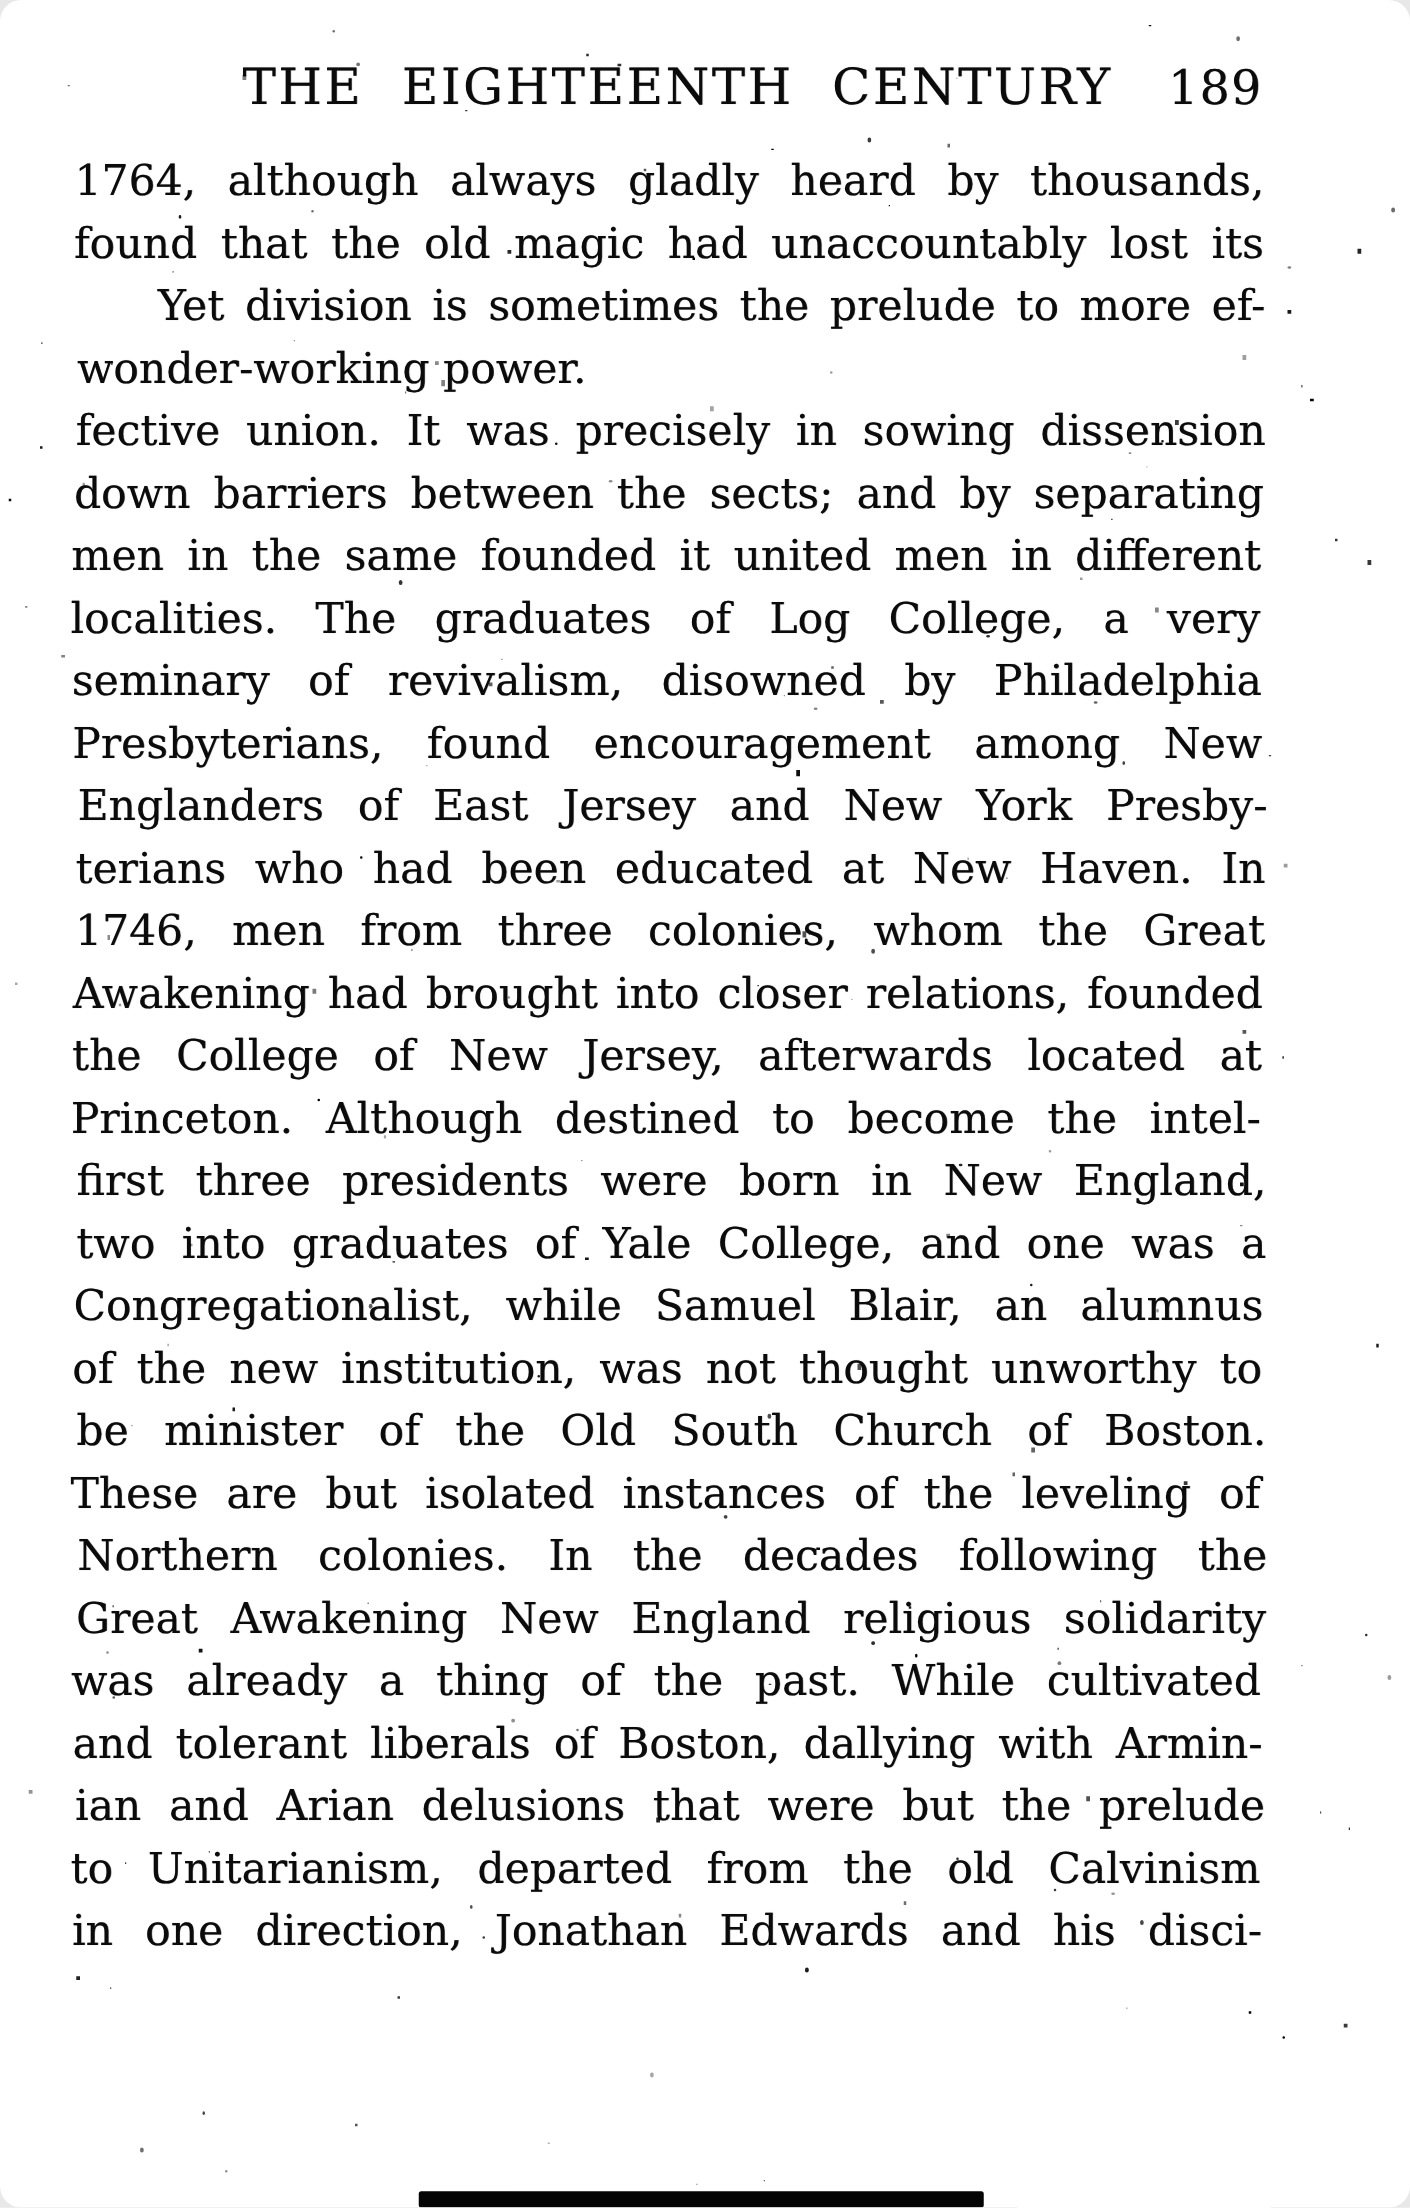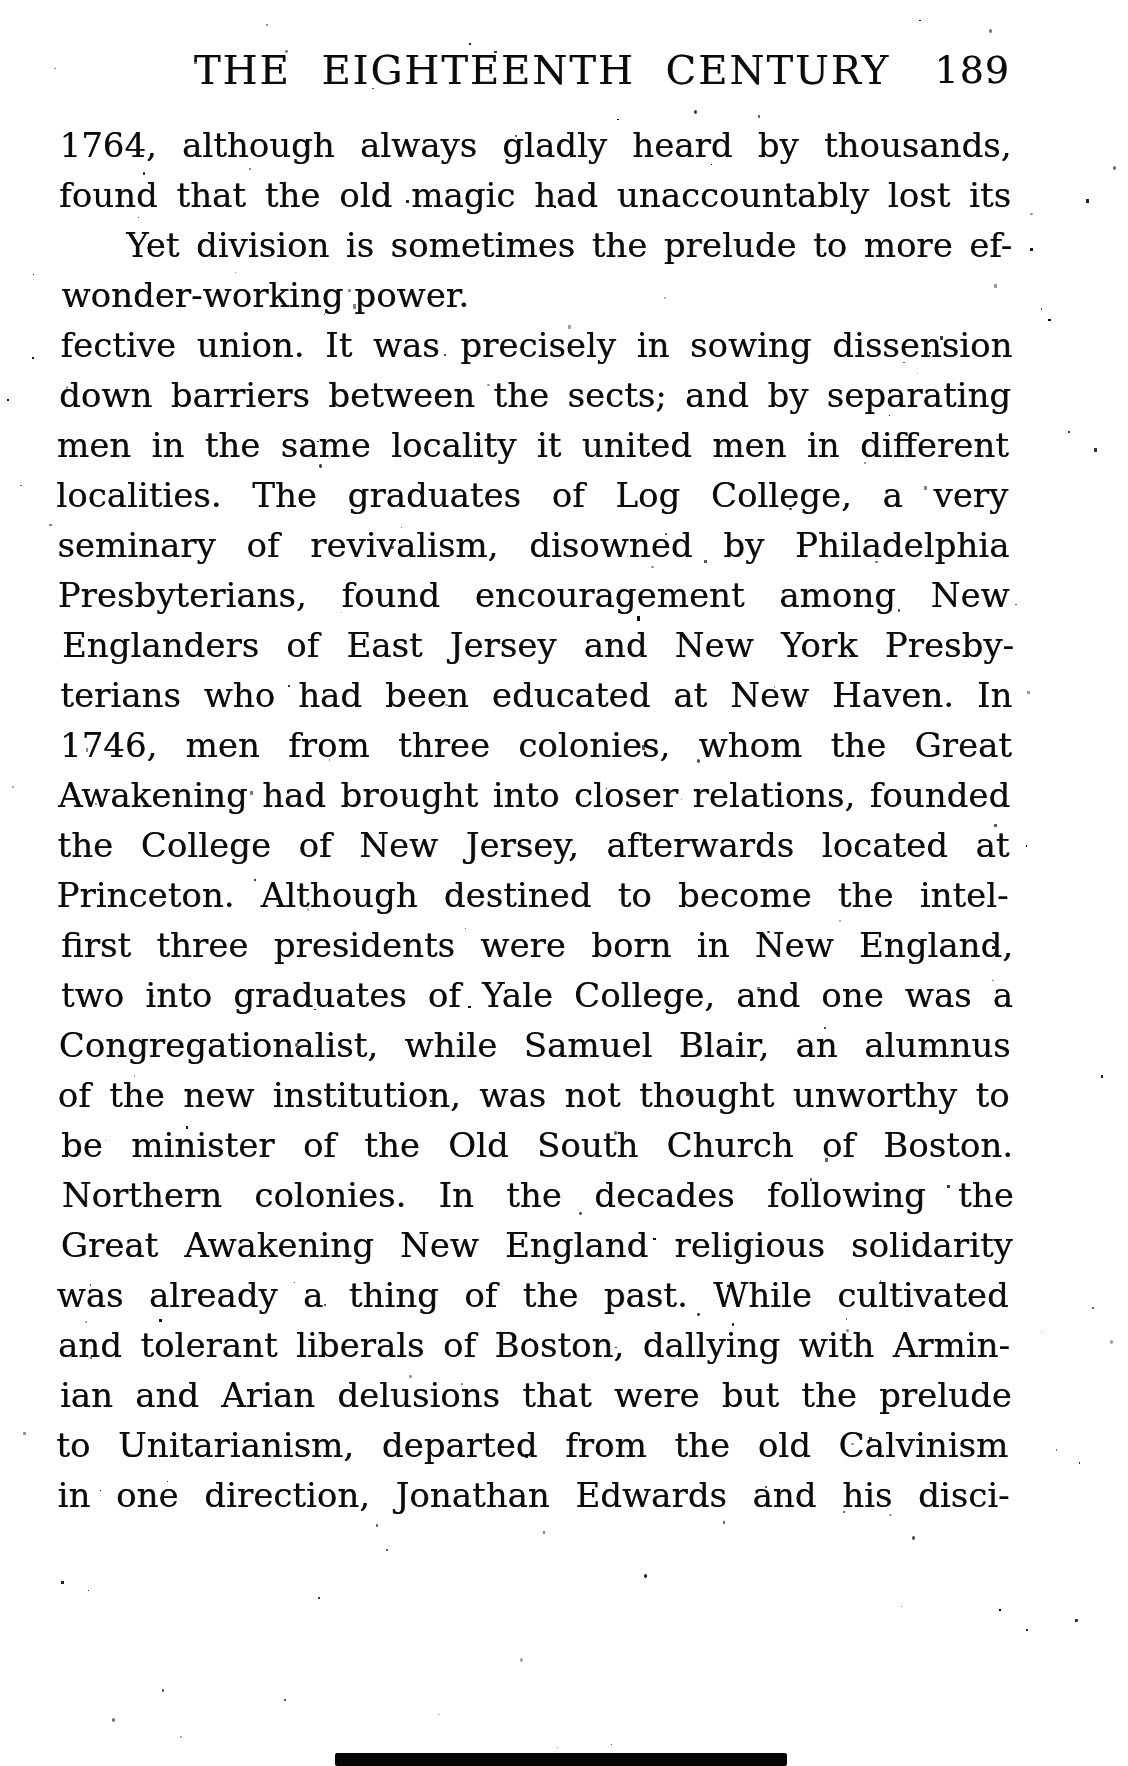--- a/index.html
+++ b/index.html
@@ -3,20 +3,21 @@
 <meta charset="utf-8">
 <style>
   html,body{margin:0;padding:0;background:#e8e8e8;}
   .page{
     position:relative;
     width:1128px;height:1766px;
     background:#ffffff;
     overflow:hidden;
     font-family:"DejaVu Serif","Liberation Serif",serif;
     color:#0b0b0b;
+    border-radius:17px;
   }
   .header{
     position:absolute;
     left:58px;top:44px;width:952px;height:52px;
   }
   .header .title{
     display:block;
     text-align:center;
     padding-left:16px;
     font-size:40px;
@@ -79,35 +80,36 @@
     <span class="pagenum">189</span>
   </div>
 
   <div class="body-text">
       <div class="line" style="transform: translateX(1.5px);">1764, although always gladly heard by thousands,</div>
       <div class="line" style="transform: translateX(1.1px);">found that the old magic had unaccountably lost its</div>
       <div class="line indent" style="transform: translateX(2.2px);">Yet division is sometimes the prelude to more ef-</div>
       <div class="line endline" style="transform: translateX(3.5px);">wonder-working power.</div>
       <div class="line" style="transform: translateX(2.5px);">fective union. It was precisely in sowing dissension</div>
       <div class="line" style="transform: translateX(1.1px);">down barriers between the sects; and by separating</div>
-      <div class="line" style="transform: translateX(-1.1px);">men in the same locality it united men in different</div>
+      <div class="line" style="transform: translateX(-1.1px);">men in the same founded it united men in different</div>
       <div class="line" style="transform: translateX(-1.7px);">localities. The graduates of Log College, a very</div>
       <div class="line" style="transform: translateX(-0.6px);">seminary of revivalism, disowned by Philadelphia</div>
       <div class="line" style="transform: translateX(-0.3px);">Presbyterians, found encouragement among New</div>
       <div class="line" style="transform: translateX(4px);">Englanders of East Jersey and New York Presby-</div>
       <div class="line" style="transform: translateX(2.3px);">terians who had been educated at New Haven. In</div>
       <div class="line" style="transform: translateX(2px);">1746, men from three colonies, whom the Great</div>
       <div class="line" style="transform: translateX(0.2px);">Awakening had brought into closer relations, founded</div>
       <div class="line" style="transform: translateX(-0.5px);">the College of New Jersey, afterwards located at</div>
       <div class="line" style="transform: translateX(-1.4px);">Princeton. Although destined to become the intel-</div>
       <div class="line" style="transform: translateX(3.1px);">first three presidents were born in New England,</div>
       <div class="line" style="transform: translateX(3px);">two into graduates of Yale College, and one was a</div>
       <div class="line" style="transform: translateX(0.7px);">Congregationalist, while Samuel Blair, an alumnus</div>
       <div class="line" style="transform: translateX(-0.3px);">of the new institution, was not thought unworthy to</div>
       <div class="line" style="transform: translateX(3px);">be minister of the Old South Church of Boston.</div>
+      <div class="line" style="transform: translateX(-1.7px);">These are but isolated instances of the leveling of</div>
       <div class="line" style="transform: translateX(3.8px);">Northern colonies. In the decades following the</div>
       <div class="line" style="transform: translateX(2.8px);">Great Awakening New England religious solidarity</div>
       <div class="line" style="transform: translateX(-1.3px);">was already a thing of the past. While cultivated</div>
       <div class="line" style="transform: translateX(0px);">and tolerant liberals of Boston, dallying with Armin-</div>
       <div class="line" style="transform: translateX(1.9px);">ian and Arian delusions that were but the prelude</div>
       <div class="line" style="transform: translateX(-1.7px);">to Unitarianism, departed from the old Calvinism</div>
       <div class="line" style="transform: translateX(-0.4px);">in one direction, Jonathan Edwards and his disci-</div>
     </div>
 
   <div class="bottom-bar"></div>

